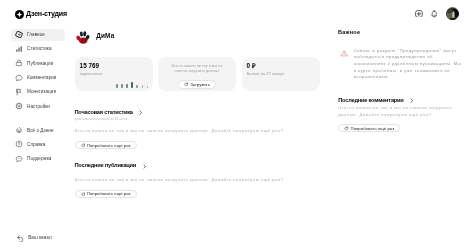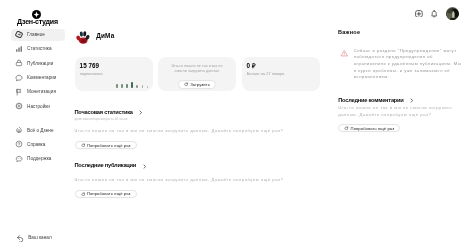--- a/index.html
+++ b/index.html
@@ -3,21 +3,21 @@
 <meta charset="utf-8">
 <title>Дзен-студия</title>
 <style>
   html,body{margin:0;padding:0;}
   body{width:474px;height:252px;overflow:hidden;background:#ffffff;
        font-family:"Liberation Sans",sans-serif;color:#0f0f0f;}
   .app{position:relative;width:474px;height:252px;}
 
   
   .sidebar{position:absolute;left:0;top:0;width:70px;height:252px;background:#fff;}
-  .brand{position:absolute;left:14.8px;top:10.4px;display:flex;align-items:center;flex-direction:column;}
+  .brand{position:absolute;left:14.8px;top:10.4px;display:flex;align-items:center;}
   .brand svg{display:block;}
   .brand-text{font-size:7.1px;font-weight:700;letter-spacing:-0.25px;color:#000;margin-left:2.2px;line-height:7.6px;}
 
   .nav{position:absolute;left:10.8px;top:28.5px;width:54px;}
   .nav2{position:absolute;left:10.8px;top:124px;width:54px;}
   .nav-item{display:flex;align-items:center;height:12.3px;border-radius:4px;padding-left:4.05px;box-sizing:border-box;margin-bottom:2px;}
   .nav-item.active{background:#f1f1f1;}
   .nav-item svg{display:block;flex:0 0 auto;}
   .nav-label{font-size:4.65px;color:#3d3d3d;margin-left:4.2px;white-space:nowrap;letter-spacing:0.02px;}
 

